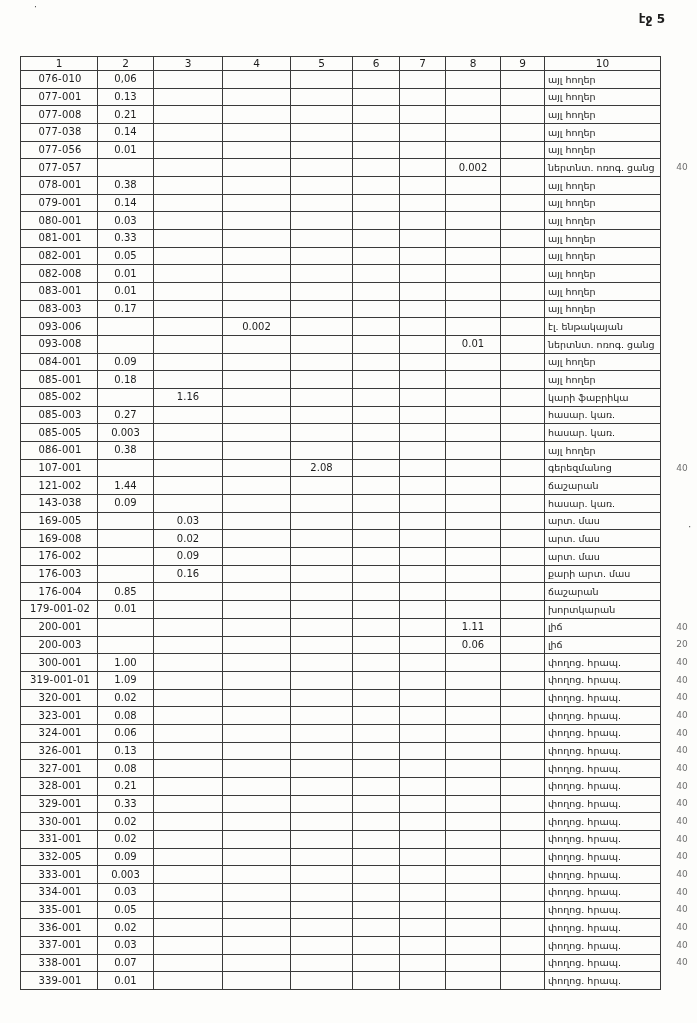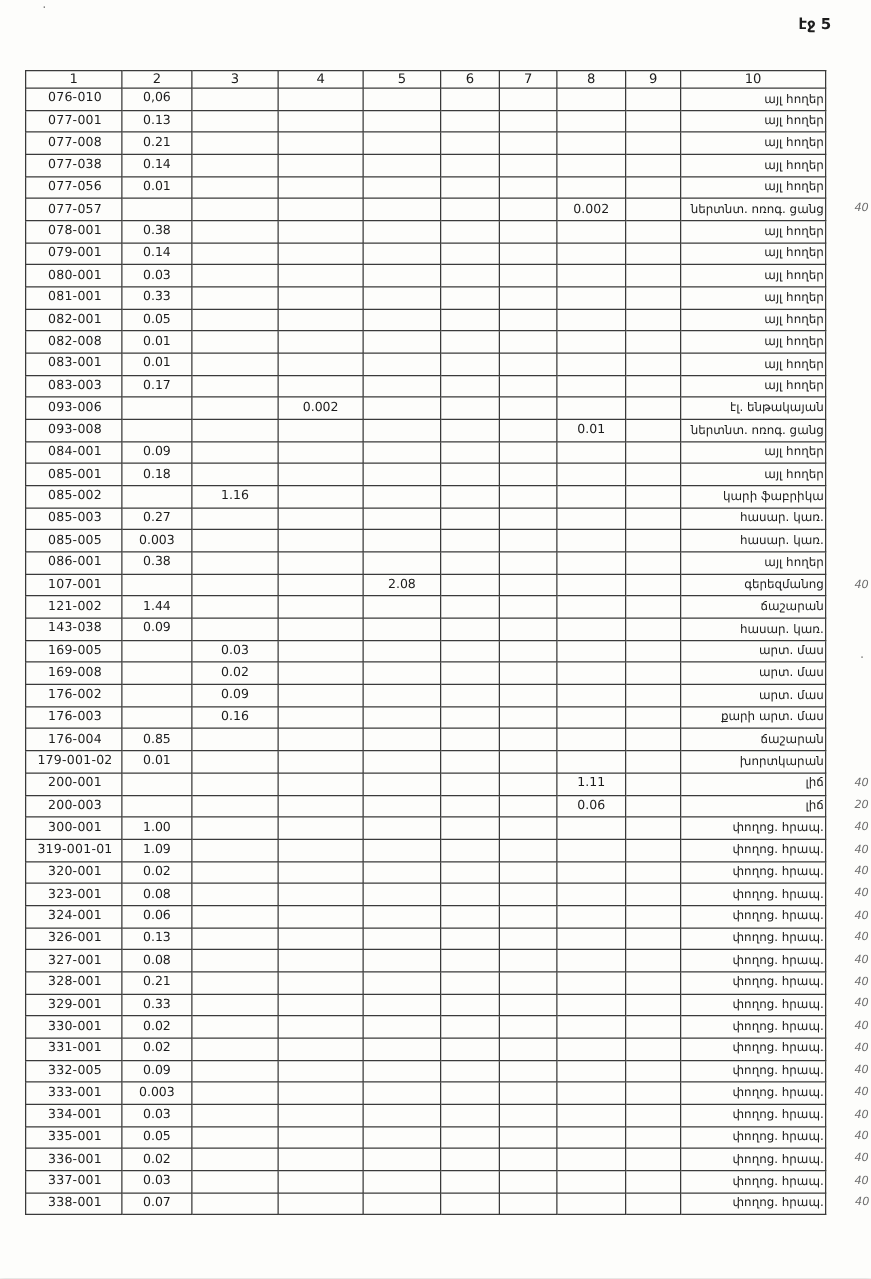--- a/index.html
+++ b/index.html
@@ -33,25 +33,25 @@
     white-space:nowrap;
     overflow:hidden;
     text-align:center;
     vertical-align:middle;
     line-height:1;
   }
   table.doc thead tr{height:14px;}
   table.doc tbody tr{height:17.68px;}
   table.doc thead th{font-size:10.5px;}
   table.doc td.c1{text-align:center;padding-left:3px;letter-spacing:.2px;}
-  table.doc td.c10{text-align:right;padding-left:3px;font-size:9.5px;}
+  table.doc td.c10{text-align:left;padding-left:3px;font-size:9.5px;}
   table.doc .markcell, table.doc th.markcell{
     border:none;background:transparent;
-    text-align:right;padding-left:8px;
-    font-size:9px;color:#6f6f6f;font-style:italic;
+    text-align:center;padding-left:8px;
+    font-size:9px;color:#6f6f6f;
   }
 </style>
 </head>
 <body>
 
 <div class="page">
   <div class="page-label">էջ 5</div>
   <div class="speck s1">·</div>
   <div class="speck s2">·</div>
   <table class="doc">
@@ -740,15 +740,28 @@
           <td class="c3"></td>
           <td class="c4"></td>
           <td class="c5"></td>
           <td class="c6"></td>
           <td class="c7"></td>
           <td class="c8"></td>
           <td class="c9"></td>
           <td class="c10">փողոց. հրապ.</td>
           <td class="markcell">40</td>
         </tr>
+        <tr>
+          <td class="c1">339-001</td>
+          <td class="c2">0.01</td>
+          <td class="c3"></td>
+          <td class="c4"></td>
+          <td class="c5"></td>
+          <td class="c6"></td>
+          <td class="c7"></td>
+          <td class="c8"></td>
+          <td class="c9"></td>
+          <td class="c10">փողոց. հրապ.</td>
+          <td class="markcell"></td>
+        </tr>
       </tbody>
   </table>
 </div>
 
 </body></html>

